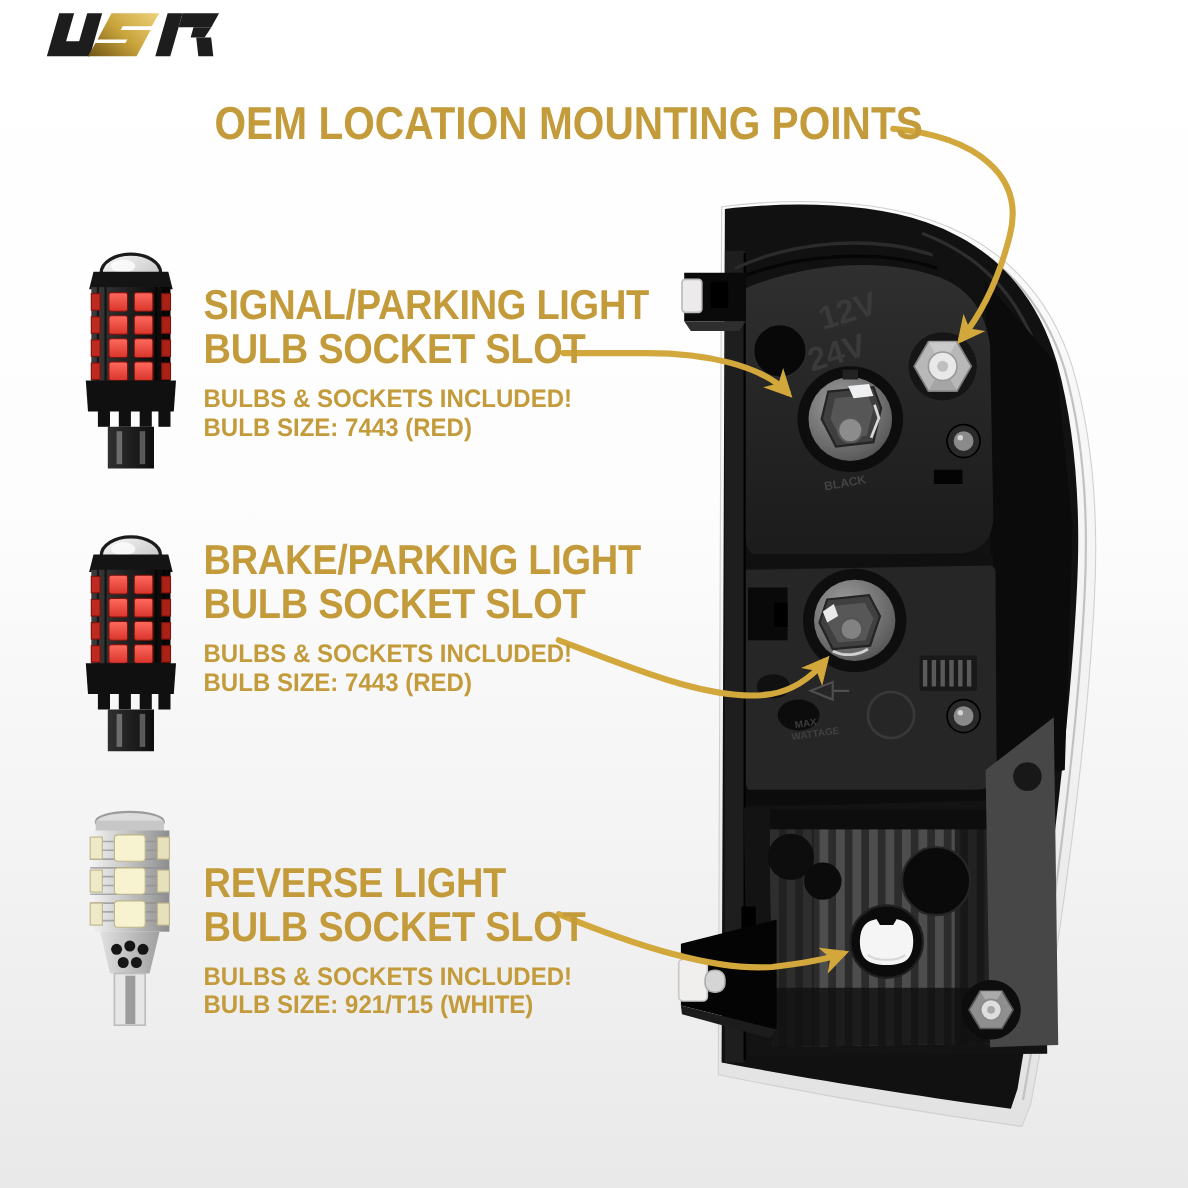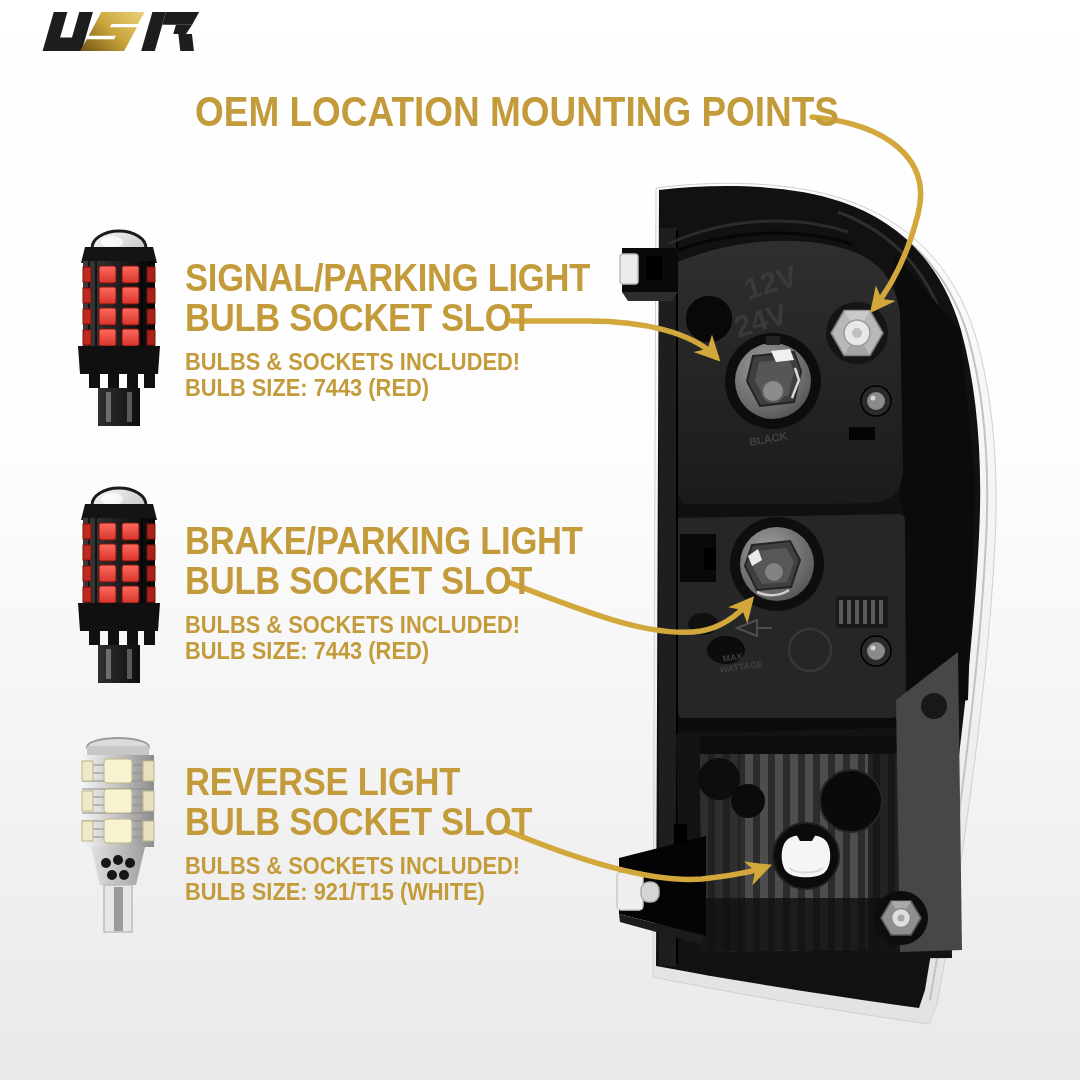--- a/index.html
+++ b/index.html
@@ -13,21 +13,21 @@
     position:absolute;top:91px;left:517px;
     transform:translateX(-50%) scaleX(0.88);
     font-size:42px;font-weight:bold;color:#C39B3B;white-space:nowrap;
     letter-spacing:0px;line-height:1;
   }
   .callout{position:absolute;left:185px;color:#C39B3B;}
   .co-h{font-size:38px;font-weight:bold;line-height:40px;transform:scaleX(0.91);
         transform-origin:left top;white-space:nowrap;letter-spacing:-0.3px;}
   .co-s{margin-top:11px;font-size:23px;font-weight:bold;line-height:26px;
         transform:scaleX(0.95);transform-origin:left top;white-space:nowrap;}
-  .c1{top:258px}.c2{top:521px}.c3{top:762px}
+  .c1{top:258px}.c2{top:490px}.c3{top:783px}
   svg text{font-family:"Liberation Sans", sans-serif;}
 </style>
 </head>
 <body>
 
 <div class="canvas">
 
   <svg class="art" viewBox="0 0 1080 1080">
     <defs>
       <linearGradient id="goldS" x1="0" y1="1" x2="1" y2="0">

